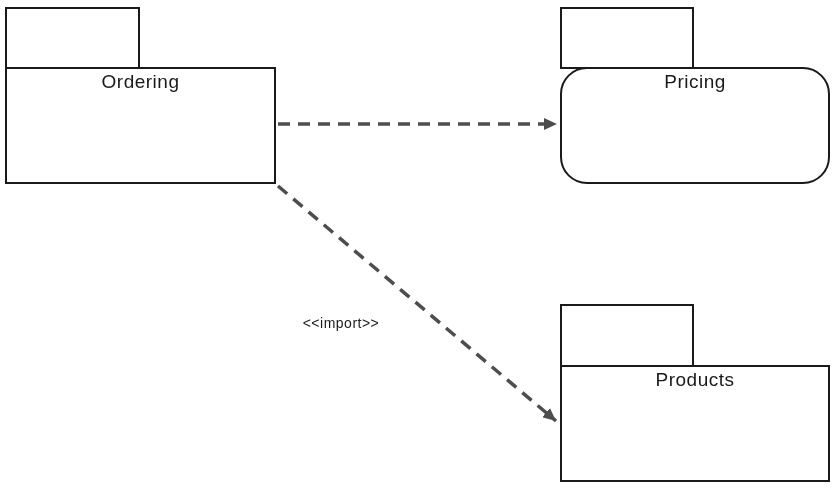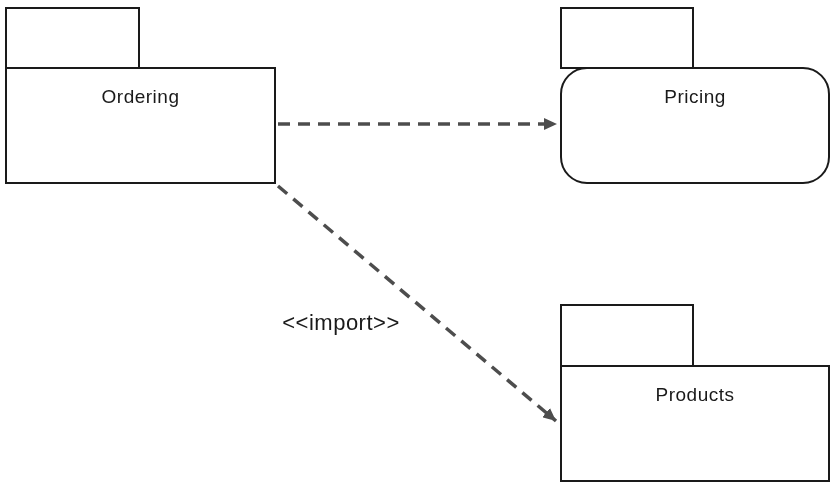--- a/index.html
+++ b/index.html
@@ -22,21 +22,21 @@
   }
   .pkg-tab, .pkg-body {
     position: absolute;
     border: 2px solid var(--package-border);
     background: var(--background);
   }
   .pkg-body {
     display: flex;
     justify-content: center;
     align-items: flex-start;
-    padding-top: 17px;
+    padding-top: 2px;
   }
   .pkg-label {
     font-size: 19px;
     line-height: 22px;
     color: var(--text);
     letter-spacing: 0.5px;
     white-space: nowrap;
   }
   
   .ordering-tab  { left: 5px;   top: 7px;   width: 135px; height: 62px; }
@@ -62,21 +62,21 @@
     fill: none;
   }
   .arrowhead { fill: var(--arrow); }
 
   .edge-label {
     position: absolute;
     left: 266px;
     top: 311px;
     width: 150px;
     text-align: center;
-    font-size: 22px;
+    font-size: 14px;
     line-height: 24px;
     color: var(--text);
     letter-spacing: 0.5px;
     white-space: nowrap;
   }
 </style>
 </head>
 <body>
 
 <div class="canvas">

